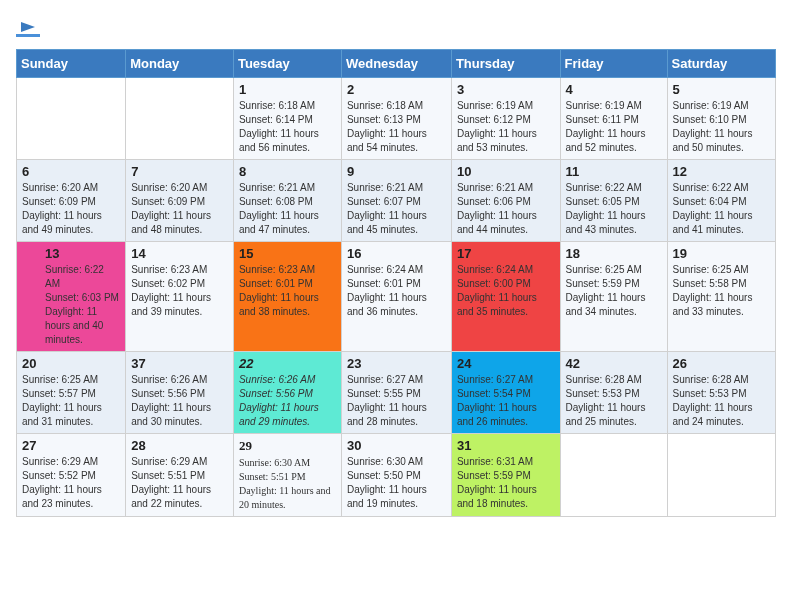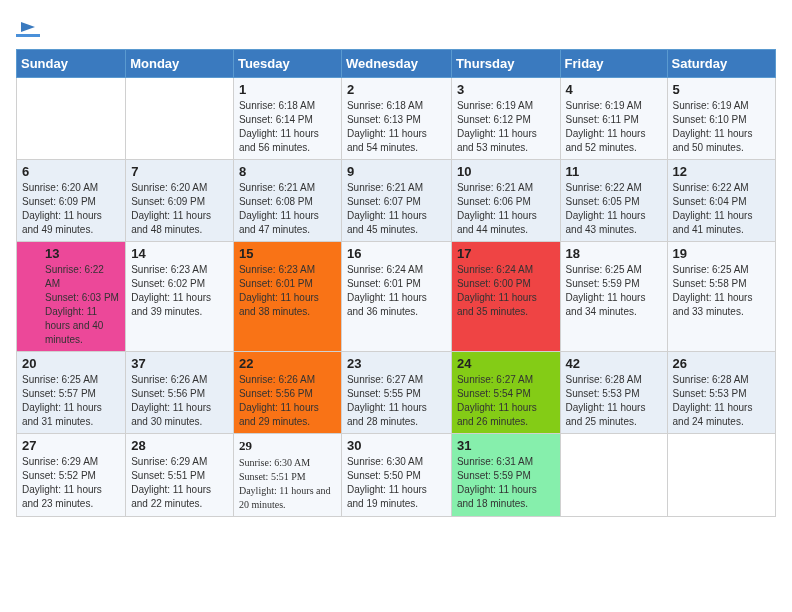--- a/index.html
+++ b/index.html
@@ -255,33 +255,33 @@
           <div class="day-info" style="white-space: pre-line;">Sunrise: 6:25 AM
 Sunset: 5:57 PM
 Daylight: 11 hours and 31 minutes.</div>
         </td>
         <td style="background: rgb(232, 239, 247);">
           <span class="day-num">37</span>
           <div class="day-info" style="white-space: pre-line;">Sunrise: 6:26 AM
 Sunset: 5:56 PM
 Daylight: 11 hours and 30 minutes.</div>
         </td>
-        <td style="background: #f97316;">
+        <td style="background: #5eead4; font-style: italic;">
           <span class="day-num">22</span>
           <div class="day-info" style="white-space: pre-line;">Sunrise: 6:26 AM
 Sunset: 5:56 PM
 Daylight: 11 hours and 29 minutes.</div>
         </td>
         <td style="background: rgb(232, 239, 247);">
           <span class="day-num">23</span>
           <div class="day-info" style="white-space: pre-line;">Sunrise: 6:27 AM
 Sunset: 5:55 PM
 Daylight: 11 hours and 28 minutes.</div>
         </td>
-        <td style="background: #84cc16;">
+        <td style="background: #0ea5e9;">
           <span class="day-num">24</span>
           <div class="day-info" style="white-space: pre-line;">Sunrise: 6:27 AM
 Sunset: 5:54 PM
 Daylight: 11 hours and 26 minutes.</div>
         </td>
         <td style="background: rgb(232, 239, 247);">
           <span class="day-num">42</span>
           <div class="day-info" style="white-space: pre-line;">Sunrise: 6:28 AM
 Sunset: 5:53 PM
 Daylight: 11 hours and 25 minutes.</div>
@@ -311,21 +311,21 @@
           <div class="day-info" style="white-space: pre-line;">Sunrise: 6:30 AM
 Sunset: 5:51 PM
 Daylight: 11 hours and 20 minutes.</div>
         </td>
         <td style="background: rgb(245, 248, 252);">
           <span class="day-num">30</span>
           <div class="day-info" style="white-space: pre-line;">Sunrise: 6:30 AM
 Sunset: 5:50 PM
 Daylight: 11 hours and 19 minutes.</div>
         </td>
-        <td style="background: #86efac;">
+        <td style="background: #bef264;">
           <span class="day-num">31</span>
           <div class="day-info" style="white-space: pre-line;">Sunrise: 6:31 AM
 Sunset: 5:59 PM
 Daylight: 11 hours and 18 minutes.</div>
         </td>
         <td class="empty" style="background: rgb(255, 255, 255);"></td>
         <td class="empty" style="background: rgb(255, 255, 255);"></td>
       </tr>
     </tbody>
 </table>

